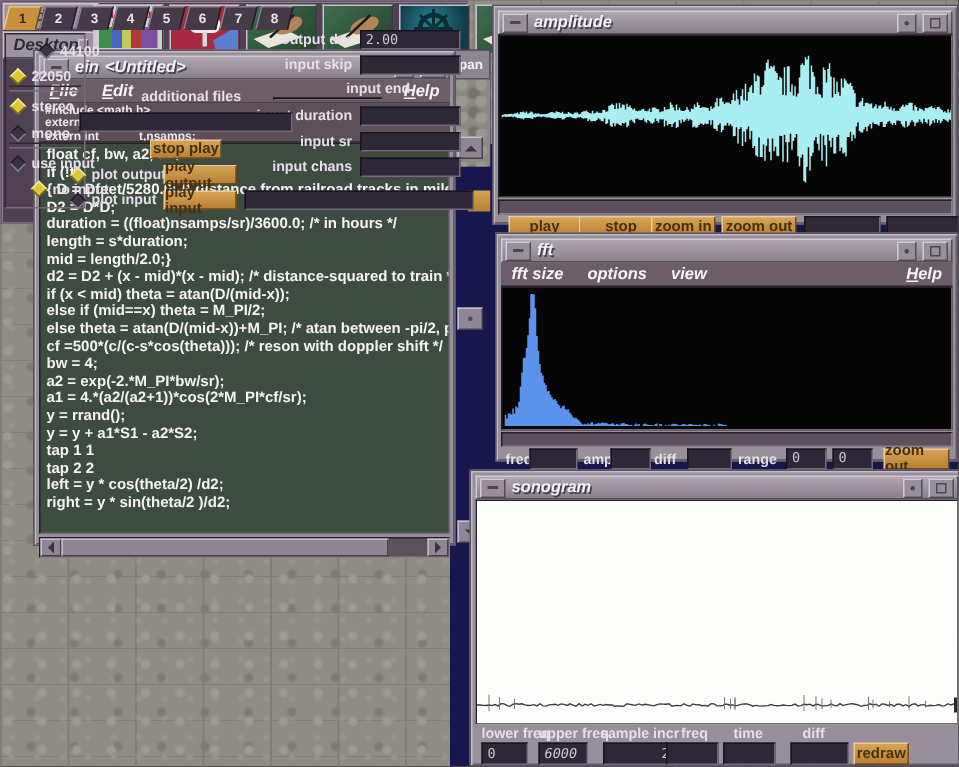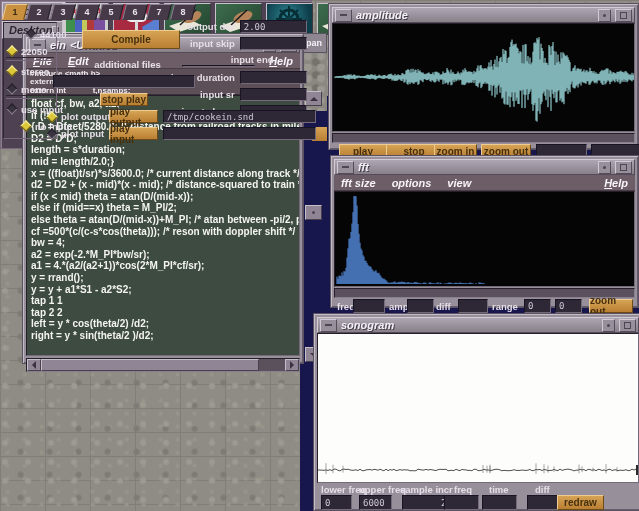--- a/index.html
+++ b/index.html
@@ -227,23 +227,23 @@
     <div class="ehead" id="ein-header">
         <div class="ehl">#include &lt;math.h&gt;</div>
         <div class="ehl">extern float        y,left,right,sr,two_PI;</div>
         <div class="ehl">extern int            t,nsamps;</div>
       </div>
     <div class="codearea" id="code-lines">
         <div class="cline">float cf, bw, a2, a1;</div>
         <div class="cline">if (!t)</div>
         <div class="cline">{ D = Dfeet/5280.0; /* distance from railroad tracks in miles */</div>
         <div class="cline">D2 = D*D;</div>
+        <div class="cline">duration = ((float)nsamps/sr)/3600.0; /* in hours */</div>
         <div class="cline">length = s*duration;</div>
         <div class="cline">mid = length/2.0;}</div>
-        <div class="cline">x = ((float)t/sr)*s/3600.0; /* current distance along track */</div>
         <div class="cline">d2 = D2 + (x - mid)*(x - mid); /* distance-squared to train */</div>
         <div class="cline">if (x &lt; mid) theta = atan(D/(mid-x));</div>
         <div class="cline">else if (mid==x) theta = M_PI/2;</div>
         <div class="cline">else theta = atan(D/(mid-x))+M_PI; /* atan between -pi/2, pi/2</div>
         <div class="cline">cf =500*(c/(c-s*cos(theta))); /* reson with doppler shift */</div>
         <div class="cline">bw = 4;</div>
         <div class="cline">a2 = exp(-2.*M_PI*bw/sr);</div>
         <div class="cline">a1 = 4.*(a2/(a2+1))*cos(2*M_PI*cf/sr);</div>
         <div class="cline">y = rrand();</div>
         <div class="cline">y = y + a1*S1 - a2*S2;</div>
@@ -311,21 +311,20 @@
         <div class="rdivider" style="top: 72px;"></div>
         <div class="rrow" style="top: 81px;">
           <div class="diamond"></div>
           <span class="plabel">use input</span>
         </div>
         <div class="rrow" style="top: 98px; margin-left: 14px;">
           <div class="diamond on"></div>
           <span class="plabel">no input</span>
         </div>
       </div>
-    <div class="btn" id="compile-btn">Compile</div>
     <div id="io-rows">
         <div class="iorow" style="top: 20px;">
           <span class="plabel">output dur</span>
           <div class="field">2.00</div>
         </div>
         <div class="iorow" style="top: 37px;">
           <span class="plabel">input skip</span>
           <div class="field"></div>
         </div>
         <div class="iorow" style="top: 54px; flex-direction: column;">
@@ -346,21 +345,20 @@
         </div>
       </div>
     <div class="plabel" id="addfiles-label">additional files</div>
     <div class="field" id="addfiles-field"></div>
     <div class="btn" id="stopplay-btn">stop play</div>
     <div id="plot-rows">
         <div class="prow" style="top: 110px;">
           <div class="diamond on"></div>
           <span class="plabel">plot output</span>
           <div class="btn">play output</div>
-          <div class="field">/tmp/cookein.snd</div>
         </div>
         <div class="prow" style="top: 127px;">
           <div class="diamond"></div>
           <span class="plabel">plot input</span>
           <div class="btn">play input</div>
           <div class="field"></div>
         </div>
       </div>
   </div>
 
@@ -446,25 +444,25 @@
     </div>
     <div id="sono-canvas"><svg width="322" height="148">
           <path d="M0 136L2 136.0L4 136.2L6 136.3L8 136.0L10 136.4L12 135.7L14 136.6L16 135.1L18 135.2L20 136.3L22 136.9L24 135.5L26 135.1L28 135.5L30 135.2L32 135.9L34 136.3L36 136.2L38 135.8L40 136.6L42 135.2L44 136.6L46 136.7L48 135.9L50 135.7L52 135.5L54 136.2L56 135.3L58 135.6L60 136.3L62 135.2L64 136.1L66 136.8L68 135.1L70 136.7L72 135.5L74 136.2L76 135.2L78 136.7L80 136.2L82 135.6L84 136.2L86 135.7L88 136.0L90 135.9L92 136.8L94 136.6L96 136.8L98 136.7L100 135.2L102 135.6L104 136.0L106 136.1L108 135.3L110 136.1L112 135.5L114 135.8L116 136.2L118 136.6L120 135.7L122 135.3L124 135.4L126 135.5L128 135.2L130 136.8L132 136.4L134 136.3L136 136.6L138 135.2L140 136.2L142 136.7L144 135.3L146 135.9L148 135.8L150 136.5L152 136.3L154 136.8L156 135.2L158 135.3L160 136.6L162 136.6L164 136.2L166 135.3L168 136.0L170 135.9L172 136.4L174 136.3L176 135.6L178 135.3L180 135.3L182 135.9L184 136.8L186 136.3L188 136.6L190 136.7L192 136.6L194 136.4L196 135.7L198 136.3L200 136.5L202 136.4L204 136.0L206 136.3L208 136.4L210 136.2L212 135.4L214 136.7L216 136.4L218 135.5L220 135.8L222 135.4L224 136.6L226 135.5L228 135.8L230 136.7L232 136.4L234 136.4L236 135.3L238 136.3L240 136.6L242 135.1L244 136.4L246 135.8L248 135.4L250 135.1L252 135.5L254 135.9L256 136.9L258 136.2L260 136.2L262 135.2L264 135.9L266 135.5L268 136.8L270 135.3L272 135.5L274 136.3L276 135.6L278 136.8L280 135.4L282 135.5L284 136.6L286 135.8L288 136.9L290 135.6L292 135.2L294 136.6L296 135.9L298 135.8L300 136.7L302 136.2L304 136.4L306 136.3L308 135.7L310 136.7L312 136.4L314 135.1L316 136.0L318 135.2L320 136.0L322 135.7" stroke="#3c3c3c" stroke-width="0.9" fill="none"></path>
           <path d="M230 131.6V138.7M8 129.2V140.1M288 130.1V139.5M165 131.0V139.0M172 130.6V139.3M264 132.4V138.2M218 129.3V140.0M226 130.3V139.4M261 130.5V139.3M275 133.5V137.5M172 132.0V138.4M299 133.2V137.7M236 132.4V138.1M169 131.7V138.6M15 130.7V139.2M25 131.7V138.6" stroke="#6a6a6a" stroke-width="0.6" fill="none"></path>
           <rect x="318" y="131" width="4" height="10" fill="#2a2a2a"></rect>
         </svg></div>
     <div id="sono-bottom">
         <span class="plabel" style="left: 4px;">lower freq</span>
         <div class="field" style="left: 4px; width: 31px;">0</div>
         <span class="plabel" style="left: 42px;">upper freq</span>
-        <div class="field" style="left: 42px; width: 33px;">6000</div>
+        <div class="field" style="left: 42px; width: 33px; font-style: italic;">6000</div>
         <span class="plabel" style="left: 83px;">sample incr</span>
         <div class="field" style="left: 85px; width: 37px; padding-left: 38px;">256</div>
         <span class="plabel" style="left: 137px;">freq</span>
         <div class="field" style="left: 127px; width: 35px;"></div>
         <span class="plabel" style="left: 172px;">time</span>
         <div class="field" style="left: 165px; width: 35px;"></div>
         <span class="plabel" style="left: 218px;">diff</span>
         <div class="field" style="left: 210px; width: 39px;"></div>
-        <div class="btn" style="left: 240px; width: 47px;">redraw</div>
+        <div class="btn" style="left: 252px; width: 37px;">redraw</div>
       </div>
   </div>
 </div>
 
 </body></html>

